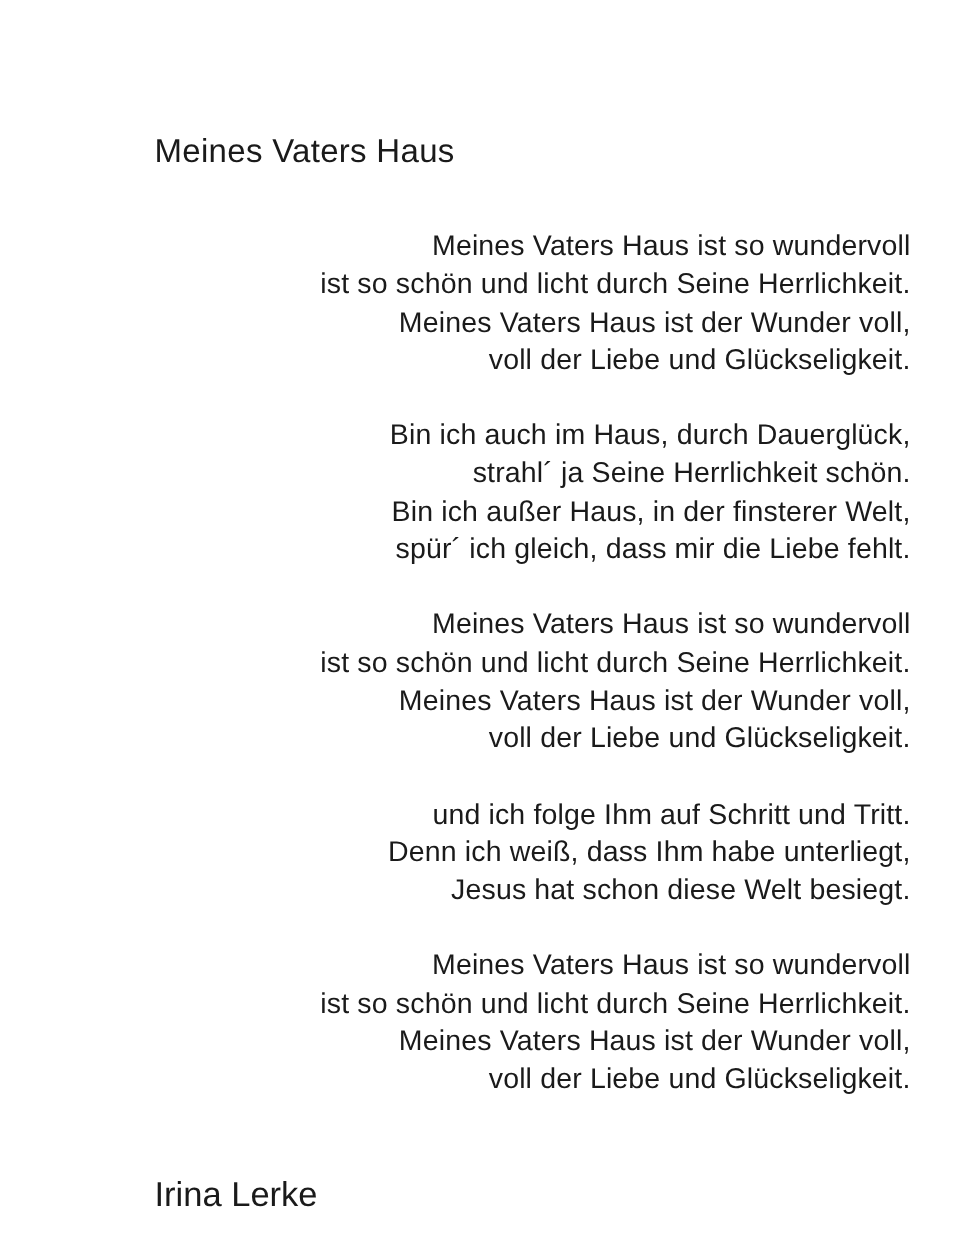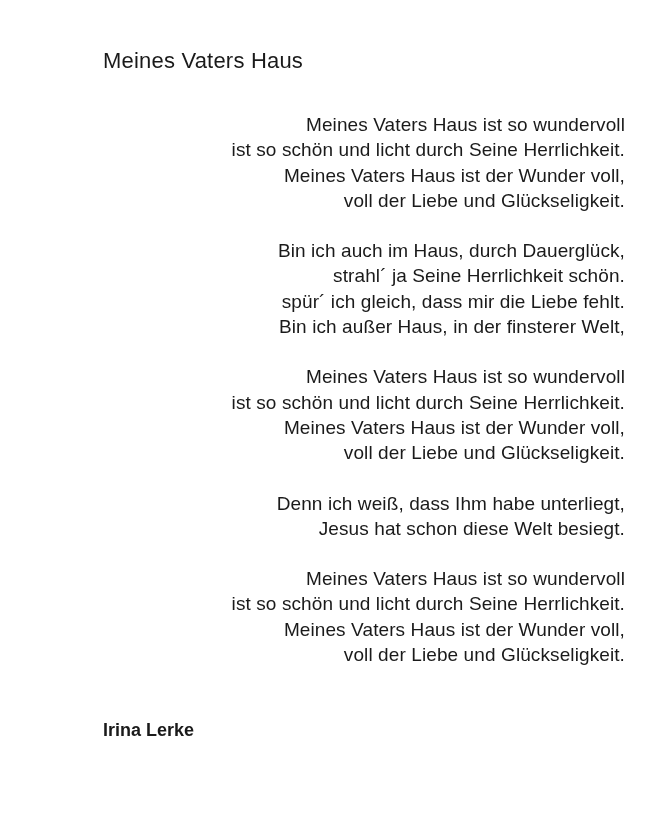--- a/index.html
+++ b/index.html
@@ -10,23 +10,24 @@
     width: 645px;
     height: 837px;
     background: #ffffff;
     overflow: hidden;
     font-family: "Liberation Sans", sans-serif;
   }
   .page {
     box-sizing: border-box;
     width: 645px;
     height: 664px;
-    padding: 48px 20px 0 103px;
+    padding: 48px 38px 0 103px;
     background: #ffffff;
     color: #1a1a1a;
+    margin-top: 40px;
   }
   .poem-title {
     margin: 0 0 38px 0;
     font-size: 22px;
     font-weight: 400;
     line-height: 26px;
     letter-spacing: 0.2px;
   }
   .stanza {
     margin: 0 0 25px 0;
@@ -37,54 +38,54 @@
   .poem-line {
     margin: 0;
     font-size: 19px;
     line-height: 25.3px;
     white-space: nowrap;
     letter-spacing: 0.1px;
     text-align: right;
   }
   .author {
     margin: 51px 0 0 0;
-    font-size: 18px;
+    font-size: 23px;
     line-height: 25.3px;
-    font-weight: bold;
   }
 </style>
 </head>
 <body style="background: rgb(255, 255, 255);">
 
 <div class="page" style="color: rgb(26, 26, 26);">
 
   <h1 class="poem-title">Meines Vaters Haus</h1>
 
   <div class="stanza">
     <p class="poem-line">Meines Vaters Haus ist so wundervoll</p>
     <p class="poem-line">ist so schön und licht durch Seine Herrlichkeit.</p>
     <p class="poem-line">Meines Vaters Haus ist der Wunder voll,</p>
     <p class="poem-line">voll der Liebe und Glückseligkeit.</p>
   </div>
 
   <div class="stanza indented">
     <p class="poem-line">Bin ich auch im Haus, durch Dauerglück,</p>
     <p class="poem-line">strahl´ ja Seine Herrlichkeit schön.</p>
+    <p class="poem-line">Bin ich außer Haus, in der finsterer Welt,</p>
     <p class="poem-line">spür´ ich gleich, dass mir die Liebe fehlt.</p>
-    <p class="poem-line">Bin ich außer Haus, in der finsterer Welt,</p>
   </div>
 
   <div class="stanza">
     <p class="poem-line">Meines Vaters Haus ist so wundervoll</p>
     <p class="poem-line">ist so schön und licht durch Seine Herrlichkeit.</p>
     <p class="poem-line">Meines Vaters Haus ist der Wunder voll,</p>
     <p class="poem-line">voll der Liebe und Glückseligkeit.</p>
   </div>
 
   <div class="stanza indented">
+    <p class="poem-line">und ich folge Ihm auf Schritt und Tritt.</p>
     <p class="poem-line">Denn ich weiß, dass Ihm habe unterliegt,</p>
     <p class="poem-line">Jesus hat schon diese Welt besiegt.</p>
   </div>
 
   <div class="stanza">
     <p class="poem-line">Meines Vaters Haus ist so wundervoll</p>
     <p class="poem-line">ist so schön und licht durch Seine Herrlichkeit.</p>
     <p class="poem-line">Meines Vaters Haus ist der Wunder voll,</p>
     <p class="poem-line">voll der Liebe und Glückseligkeit.</p>
   </div>

